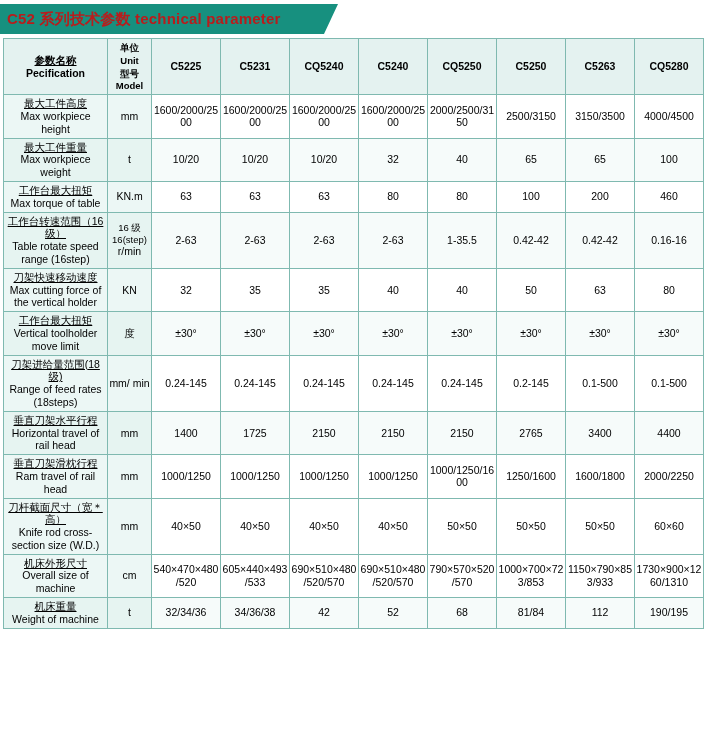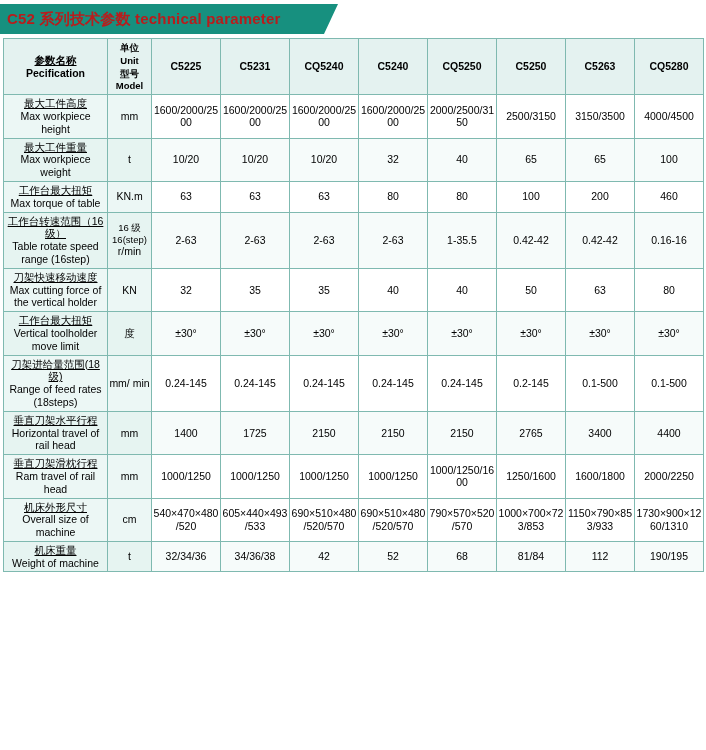--- a/index.html
+++ b/index.html
@@ -281,20 +281,35 @@
           <td class="val">1000/1250</td>
           <td class="val">1000/1250</td>
           <td class="val">1000/1250</td>
           <td class="val">1000/1250/1600</td>
           <td class="val">1250/1600</td>
           <td class="val">1600/1800</td>
           <td class="val">2000/2250</td>
         </tr>
         <tr>
           <td class="name">
+            <span class="name-cn">刀杆截面尺寸（宽＊高）</span>
+            <span class="name-en">Knife rod cross-section size (W.D.)</span>
+          </td>
+          <td class="unit"><span>mm</span></td>
+          <td class="val">40×50</td>
+          <td class="val">40×50</td>
+          <td class="val">40×50</td>
+          <td class="val">40×50</td>
+          <td class="val">50×50</td>
+          <td class="val">50×50</td>
+          <td class="val">50×50</td>
+          <td class="val">60×60</td>
+        </tr>
+        <tr>
+          <td class="name">
             <span class="name-cn">机床外形尺寸</span>
             <span class="name-en">Overall size of machine</span>
           </td>
           <td class="unit"><span>cm</span></td>
           <td class="val">540×470×480/520</td>
           <td class="val">605×440×493/533</td>
           <td class="val">690×510×480/520/570</td>
           <td class="val">690×510×480/520/570</td>
           <td class="val">790×570×520/570</td>
           <td class="val">1000×700×723/853</td>

